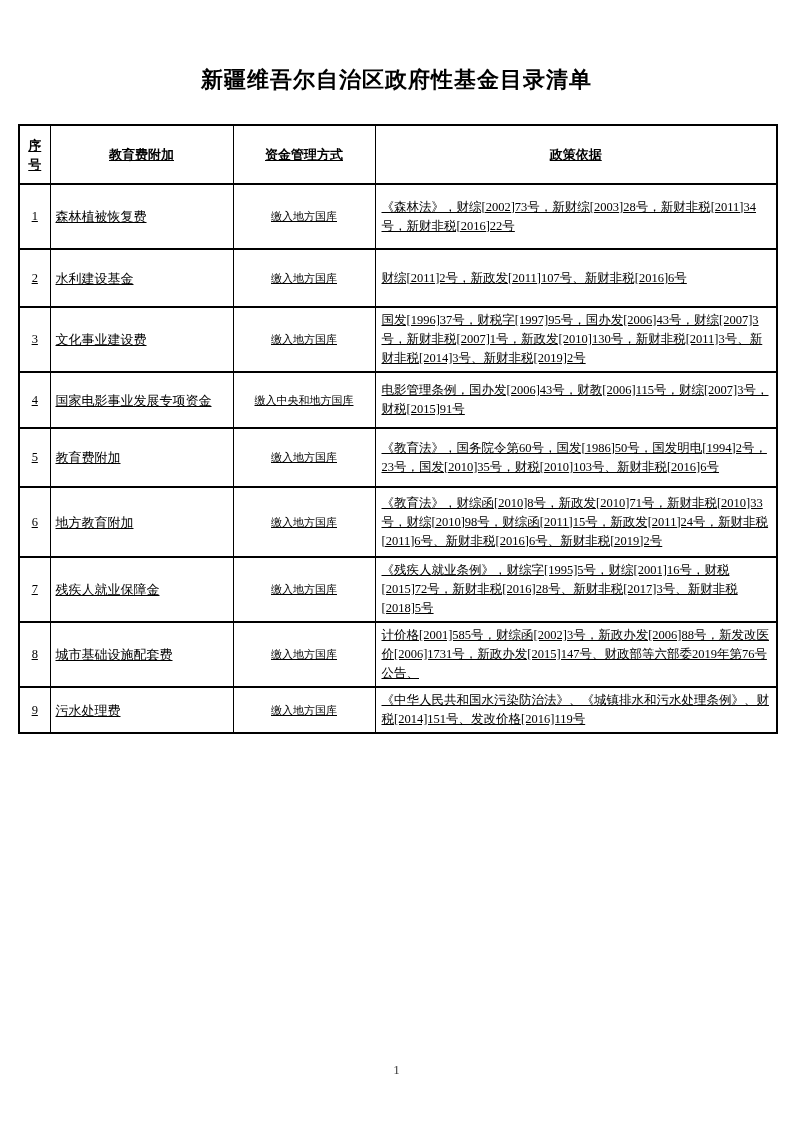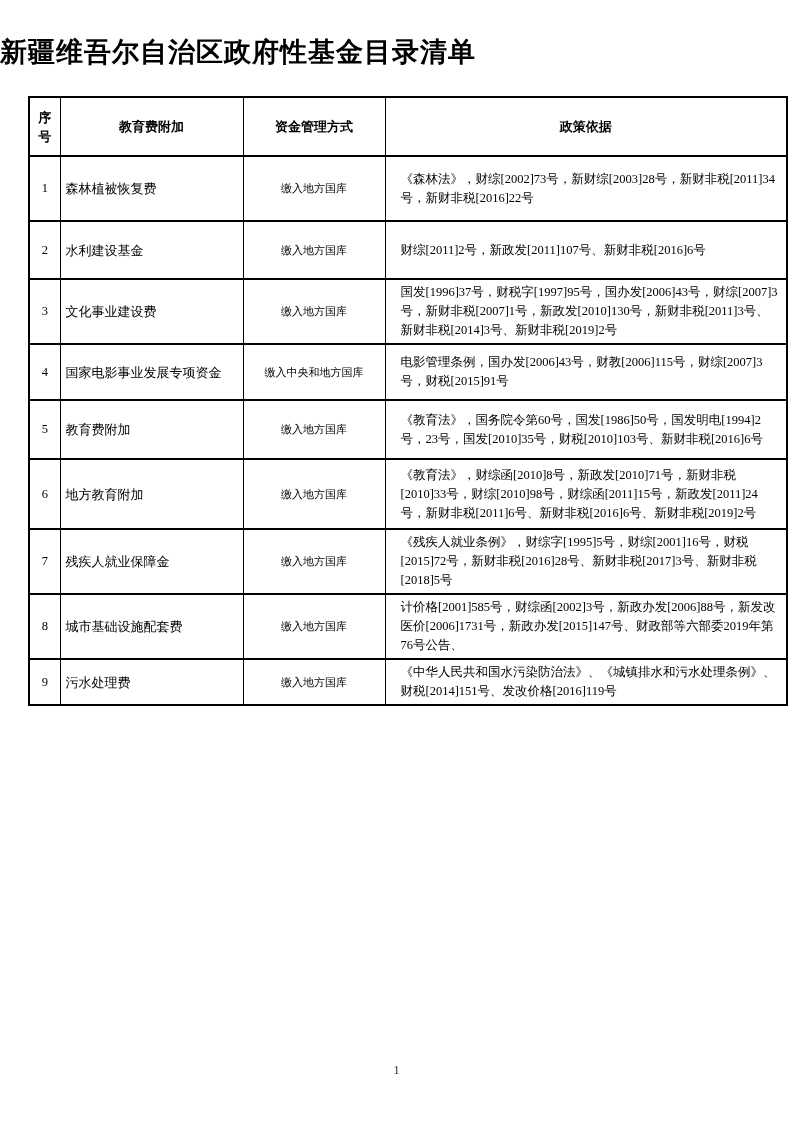--- a/index.html
+++ b/index.html
@@ -6,33 +6,35 @@
   html, body { background: #ffffff; }
   body {
     width: 793px;
     height: 1122px;
     position: relative;
     font-family: "Liberation Serif", "DejaVu Serif", serif;
     color: #000;
     overflow: hidden;
   }
   .doc-title {
-    padding-top: 36px;
+    padding-top: 64px;
+    text-align: center;
     font-weight: bold;
-    font-size: 27px;
+    font-size: 22px;
     line-height: 32px;
     letter-spacing: 1px;
   }
   .doc-title .line { display: block; }
   table.catalog {
-    margin: 28px 0 0 28px;
+    margin: 28px 0 0 18px;
     width: 758px;
     border-collapse: collapse;
     table-layout: fixed;
     border: 2px solid #000;
+    text-decoration: underline;
   }
   col.c1 { width: 31px; }
   col.c2 { width: 183px; }
   col.c3 { width: 142px; }
   col.c4 { width: 402px; }
   th, td {
     border: 1px solid #000;
     border-top-width: 2px;
     border-bottom-width: 2px;
     vertical-align: middle;
@@ -42,21 +44,21 @@
   }
   thead th {
     font-weight: bold;
     font-size: 13px;
     text-align: center;
     height: 59px;
   }
   td.c-no   { text-align: center; padding: 0 1px; }
   td.c-name { text-align: left; font-size: 13px; }
   td.c-mgmt { text-align: center; font-size: 11px; }
-  td.c-policy { text-align: left; padding-left: 15px; padding-right: 6px; }
+  td.c-policy { text-align: left; padding-left: 6px; padding-right: 6px; }
   .page-number {
     position: absolute;
     left: 0;
     right: 0;
     top: 1062px;
     text-align: center;
     font-size: 13px;
     color: #3a3a3a;
   }
 </style>

